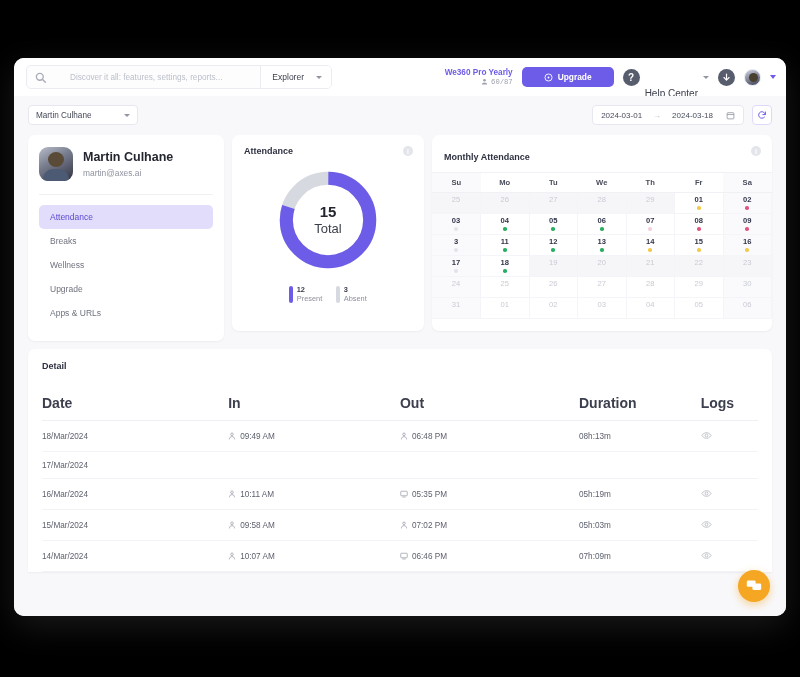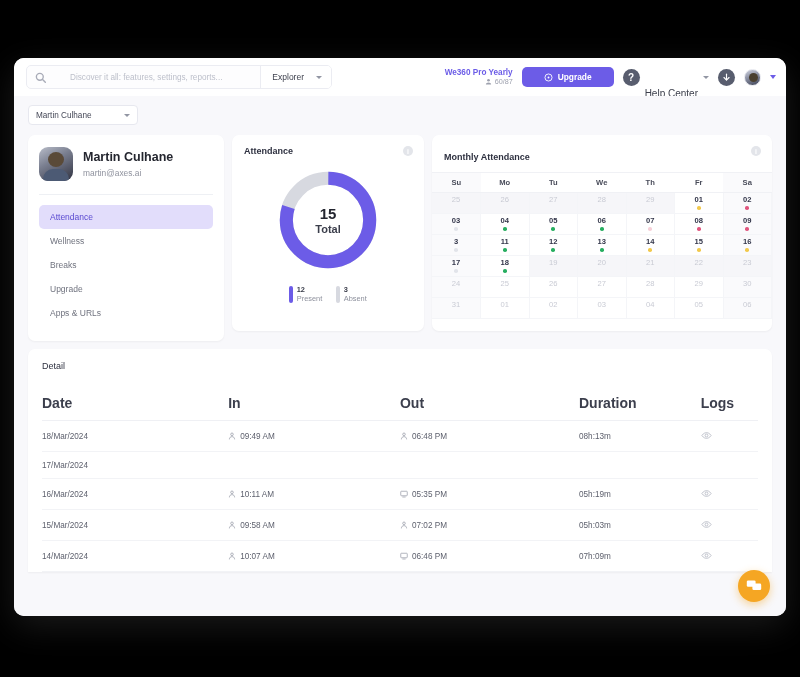--- a/index.html
+++ b/index.html
@@ -48,21 +48,21 @@
     padding: 0 9px 0 11px;
     border-left: 1px solid #ebecf2;
     font-size: 8.5px; color: #3d404d; white-space: nowrap;
     background: #fff; cursor: pointer;
   }
   .caret { width:0;height:0;border-left:3px solid transparent;border-right:3px solid transparent;border-top:3.5px solid #9296a3; }
 
   .top-right { margin-left: auto; display:flex; align-items:center; gap: 9px; }
   .plan { text-align: right; line-height: 1.15; }
   .plan-name { font-size: 8.2px; font-weight: bold; color: #6b5ce7; }
-  .plan-seats { font-size: 7.2px; color: #9ea1ae; display:flex; align-items:center; justify-content:flex-end; gap:3px; }
+  .plan-seats { font-size: 7.2px; color: #9ea1ae; display:flex; align-items:center; justify-content:flex-end; gap:3px;font-family:Liberation Mono, monospace; }
   .seat-icon { width:7px;height:7px;color:#9ea1ae; }
   .upgrade-btn {
     display:flex; align-items:center; gap:5px;
     background: #6c5ce7; color:#fff;
     font-size: 8.4px; font-weight: bold;
     border:none; border-radius: 5px;
     height: 20px; padding: 0 22px; cursor: pointer;
   }
   .upgrade-icon { width:9px;height:9px; }
   .help-wrap { display:flex; align-items:center; gap:5px; cursor:pointer; }
@@ -149,21 +149,21 @@
   .att-card { width:192px; flex:none; height:196px; padding:11px 12px; position:relative; }
   .card-title { font-size:9px; font-weight:bold; color:#2e3140; }
   .info-dot {
     position:absolute; right:11px; top:11px;
     width:10px;height:10px;border-radius:50%;background:#e3e5ea;color:#fff;
     font-size:7px;font-weight:bold;display:flex;align-items:center;justify-content:center; cursor:pointer;
   }
   .donut-wrap { display:flex; align-items:center; justify-content:center; margin-top: 9px; }
   .donut-center { position:absolute; text-align:center; pointer-events:none; }
   .donut-total-val { font-size:15px; font-weight:bold; color:#23252f; line-height:1; }
-  .donut-total-lbl { font-size:11px; color:#3b3e4b; margin-top:2px;font-weight:bold; }
+  .donut-total-lbl { font-size:13px; color:#3b3e4b; margin-top:2px; }
   .legend { display:flex; justify-content:center; gap:14px; margin-top:11px; }
   .legend-item { display:flex; gap:4px; }
   .legend-bar { width:3.5px; height:17px; border-radius:2px; flex:none; }
   .legend-val { font-size:7.4px; font-weight:bold; color:#3a3d4a; line-height:1.15; }
   .legend-lbl { font-size:7.4px; color:#8d909c; line-height:1.2; }
 
   
   .cal-card { flex:1; height:196px; padding:11px 0 0 0; position:relative; overflow:hidden; }
   .cal-head { padding: 0 12px 8px 12px; }
   .cal-table { width:100%; border-collapse:collapse; table-layout:fixed; }
@@ -180,21 +180,21 @@
     border-right:1px solid #f4f5f8; border-bottom:1px solid #f4f5f8;
   }
   .cal-table td.wknd { background:#fafafc; }
   .cal-table td.off { background:#f6f6f9; }
   .daynum { font-size:7.6px; font-weight:bold; color:#33364a; line-height:1; }
   .daynum.muted { font-weight:normal; color:#c9cbd4; }
   .dot { width:3.6px;height:3.6px;border-radius:50%;margin:2.5px auto 0 auto; }
 
   
   .detail-card { margin: 8px 14px 0 14px; border-radius:7px 7px 0 0; padding: 12px 14px 0 14px; }
-  .detail-title { font-size:9px; font-weight:normal; color:#2e3140; }
+  .detail-title { font-size:9px; font-weight:bold; color:#2e3140; }
   .detail-table { width:100%; border-collapse:collapse; margin-top: 24px; table-layout:fixed; }
   .detail-table th {
     text-align:left; font-size:14px; font-weight:bold; color:#3c3f4d;
     padding: 0 0 9px 0; border-bottom:1px solid #eff0f4;
   }
   .detail-table td {
     font-size:8.2px; color:#5c5f6c; padding: 8.5px 0;
     border-bottom:1px solid #f2f3f6;
   }
   .cell-ico { display:flex; align-items:center; gap:4px; }
@@ -269,38 +269,55 @@
 
   <div class="page">
 
 
     <div class="subbar">
       <div class="user-select">
         <span>Martin Culhane</span>
         <span class="caret"></span>
       </div>
 
+      <div class="subbar-right">
+        <div class="daterange">
+          <span>2024-03-01</span>
+          <span class="arrow-sep">→</span>
+          <span>2024-03-18</span>
+          <svg class="cal-icon" viewBox="0 0 16 16" fill="none" stroke="currentColor" stroke-width="1.4">
+            <rect x="2" y="3" width="12" height="11" rx="1.5"></rect>
+              <line x1="2" y1="6.3" x2="14" y2="6.3"></line>
+          </svg>
+        </div>
+        <div class="refresh-btn">
+          <svg width="10" height="10" viewBox="0 0 16 16" fill="none" stroke="currentColor" stroke-width="1.6" stroke-linecap="round">
+            <path d="M13.2 7.2A5.3 5.3 0 1 0 12 11.4"></path>
+              <polyline points="13.4,3.2 13.4,7.3 9.4,7.3"></polyline>
+          </svg>
+        </div>
+      </div>
     </div>
 
     <div class="main">
 
       <div class="col-left">
         <div class="card profile-card">
           <div class="profile-top">
             <div class="avatar-lg"></div>
             <div>
               <div class="profile-name">Martin Culhane</div>
               <div class="profile-email">martin@axes.ai</div>
             </div>
           </div>
           <div class="divider"></div>
           <div class="navlist">
               <div class="navitem active"><span>Attendance</span></div>
+              <div class="navitem"><span>Breaks</span></div>
               <div class="navitem"><span>Wellness</span></div>
-              <div class="navitem"><span>Breaks</span></div>
               <div class="navitem"><span>Upgrade</span></div>
               <div class="navitem"><span>Apps &amp; URLs</span></div>
             </div>
         </div>
       </div>
 
       <div class="col-right">
         <div class="row-top">
 
           <div class="card att-card">

